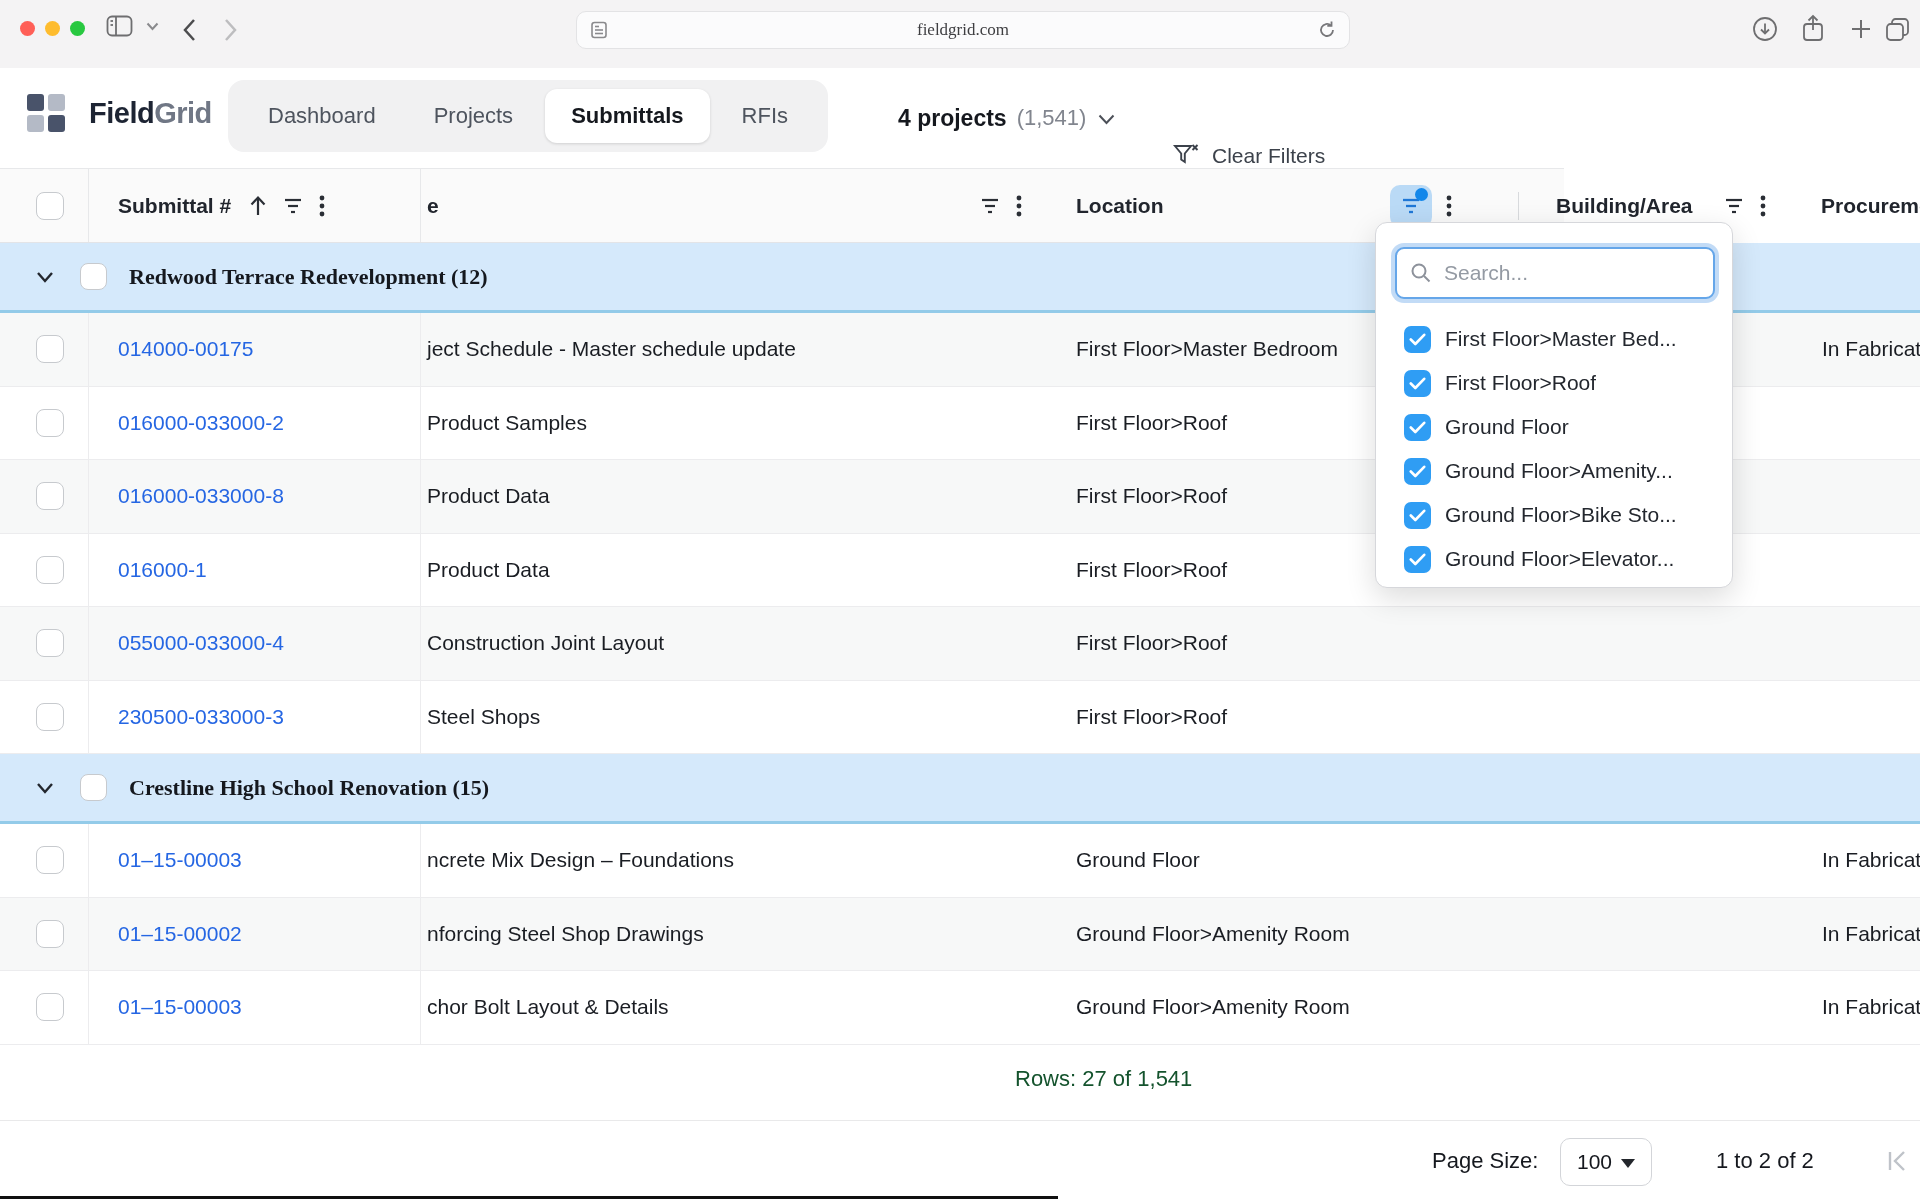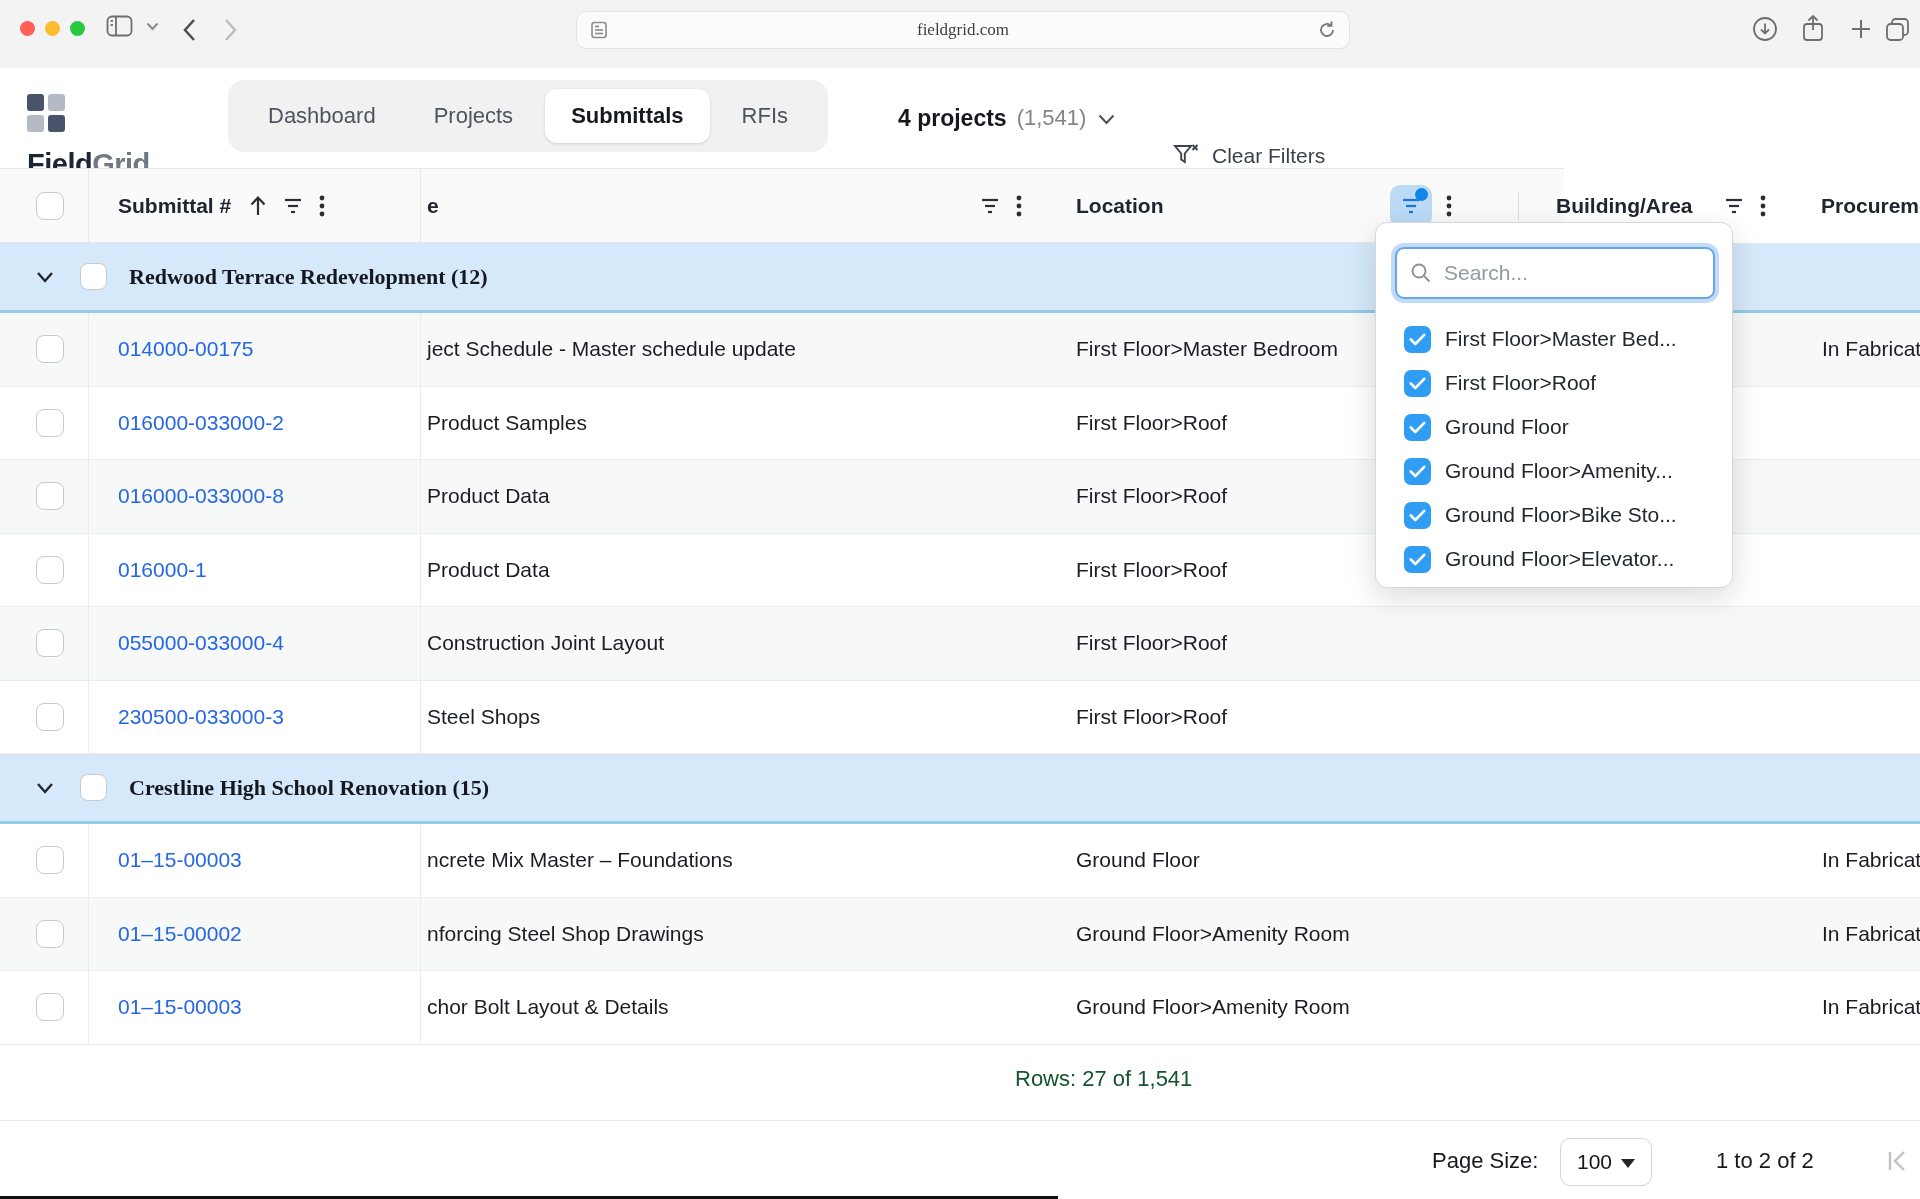--- a/index.html
+++ b/index.html
@@ -13,21 +13,21 @@
   .t-red{background:#ff5f57}.t-yellow{background:#febc2e}.t-green{background:#28c840}
   .chrome-ico{position:absolute;top:14px;color:#6e6e70;}
   .url-field{position:absolute;left:576px;top:11px;width:772px;height:36px;background:#fbfbfc;
     border:1px solid #e3e3e5;border-radius:10px;display:flex;align-items:center;justify-content:center;}
   .url-text{font-size:17px;color:#3e3e41;font-family:Liberation Serif, serif;}
   .url-reader{position:absolute;left:12px;top:8px;color:#8a8a8d;}
   .url-reload{position:absolute;right:12px;top:8px;color:#8a8a8d;}
 
   
   .appbar{position:absolute;left:0;top:68px;width:1920px;height:100px;background:#fff;}
-  .brand{position:absolute;left:27px;top:26px;display:flex;align-items:flex-start;gap:16px;flex-direction:column;}
+  .brand{position:absolute;left:27px;top:26px;display:flex;align-items:center;gap:24px;}
   .logo{width:38px;height:38px;display:grid;grid-template-columns:17px 17px;grid-template-rows:17px 17px;gap:4px;}
   .logo i{border-radius:3px;display:block;}
   .lg-dark{background:#49536a}.lg-light{background:#b4bac6}
   .brand-text{font-size:29px;font-weight:700;letter-spacing:-.5px;}
   .brand-text .b1{color:#1d2433}.brand-text .b2{color:#707785}
   .nav-pill{position:absolute;left:228px;top:12px;height:72px;background:#f1f1f2;border-radius:16px;
     display:flex;align-items:center;padding:0 14px;gap:6px;}
   .nav-tab{font-size:22px;color:#4e545e;font-weight:500;padding:14px 26px;border-radius:12px;cursor:default;white-space:nowrap;}
   .nav-tab.active{background:#fff;color:#15181e;font-weight:700;box-shadow:0 1px 3px rgba(0,0,0,.14);}
   .proj-sel{position:absolute;left:898px;top:0;height:100px;display:flex;align-items:center;gap:10px;}
@@ -392,21 +392,21 @@
     <span class="checkbox"></span>
     <span class="group-title">Crestline High School Renovation (15)</span>
   </div>
       <div class="row grid-cols">
     <div class="cell cell-check">
           <span class="checkbox"></span>
         </div>
     <div class="cell cell-id">
           <a href="#">01–15-00003</a>
         </div>
-    <div class="cell cell-title">ncrete Mix Master – Foundations</div>
+    <div class="cell cell-title">ncrete Mix Design – Foundations</div>
     <div class="cell cell-loc">Ground Floor</div>
     <div class="cell cell-bld"></div>
     <div class="cell cell-proc">In Fabrication</div>
   </div>
       <div class="row grid-cols shaded">
     <div class="cell cell-check">
           <span class="checkbox"></span>
         </div>
     <div class="cell cell-id">
           <a href="#">01–15-00002</a>

